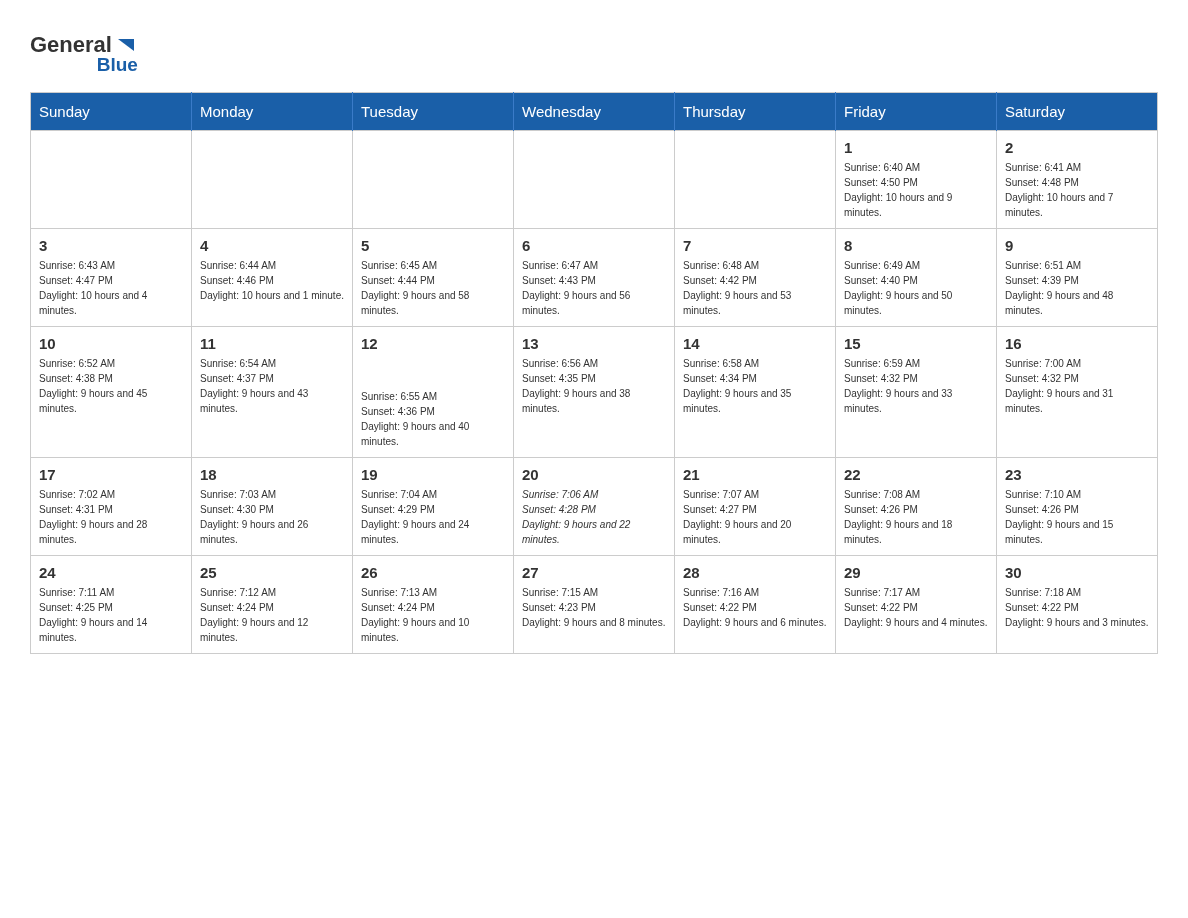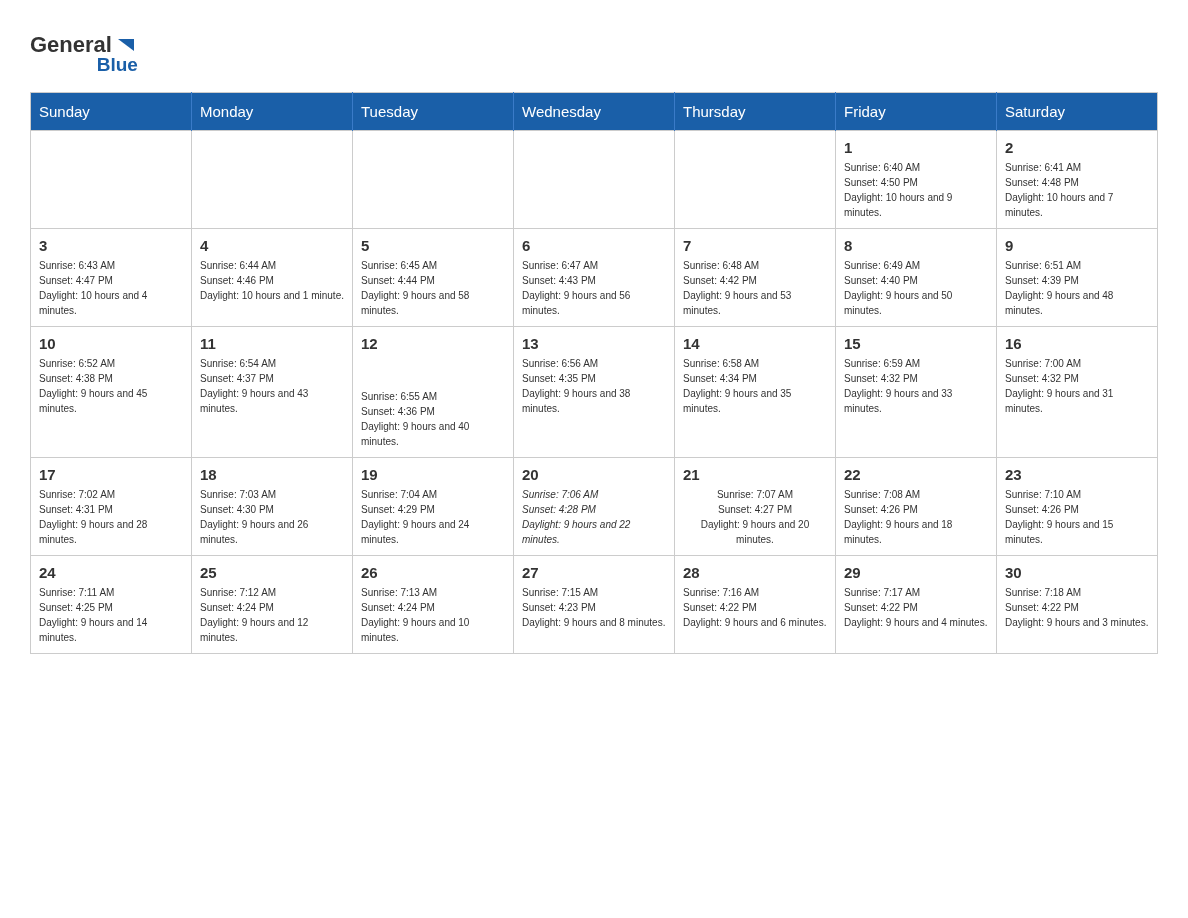--- a/index.html
+++ b/index.html
@@ -258,21 +258,21 @@
 Daylight: 9 hours and 24 minutes.</div>
         </td>
         <td>
           <span class="day-number">20</span>
           <div class="day-info" style="white-space: pre-line; font-style: italic;">Sunrise: 7:06 AM
 Sunset: 4:28 PM
 Daylight: 9 hours and 22 minutes.</div>
         </td>
         <td>
           <span class="day-number">21</span>
-          <div class="day-info" style="white-space: pre-line; text-align: center;">Sunrise: 7:07 AM
+          <div class="day-info" style="white-space: pre-line;">Sunrise: 7:07 AM
 Sunset: 4:27 PM
 Daylight: 9 hours and 20 minutes.</div>
         </td>
         <td>
           <span class="day-number">22</span>
           <div class="day-info" style="white-space: pre-line;">Sunrise: 7:08 AM
 Sunset: 4:26 PM
 Daylight: 9 hours and 18 minutes.</div>
         </td>
         <td>

